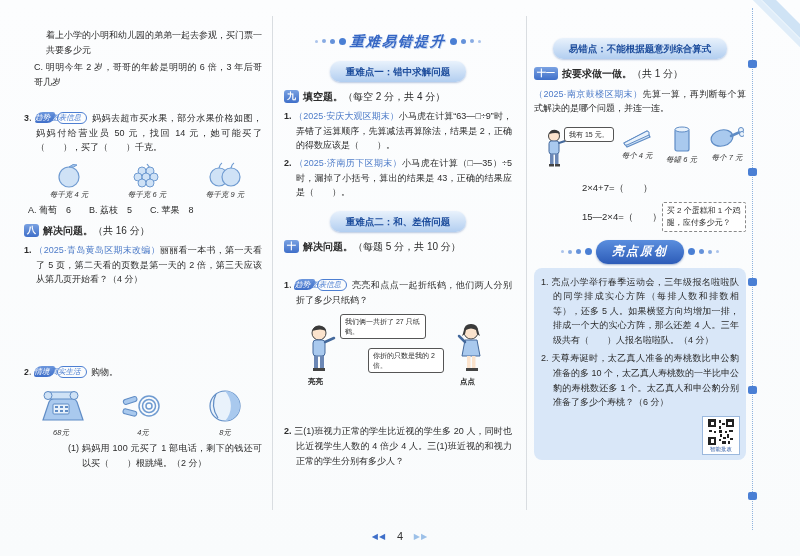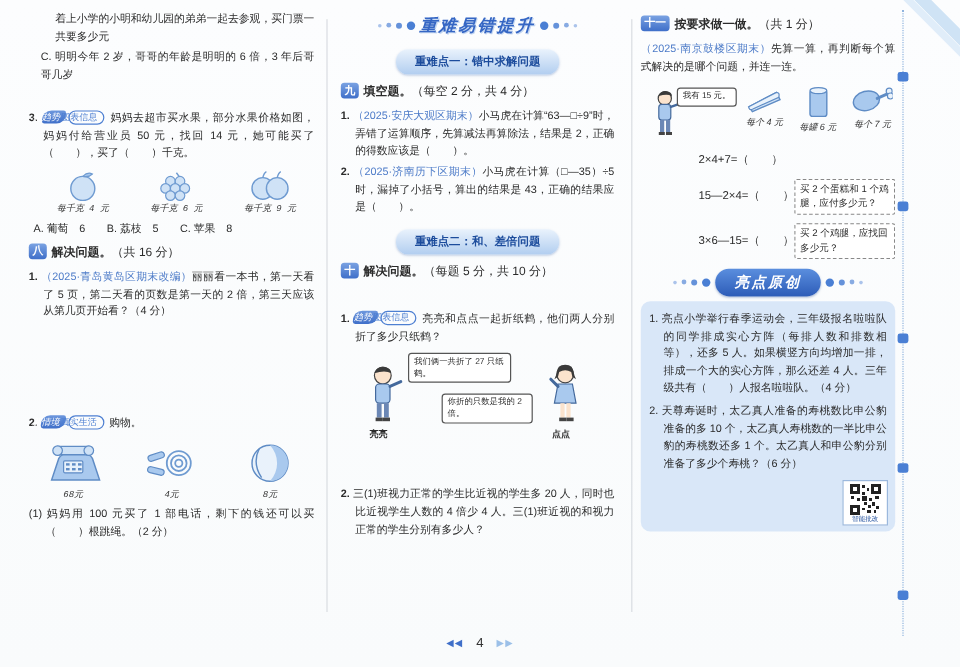--- a/index.html
+++ b/index.html
@@ -1,36 +1,36 @@
 <!DOCTYPE html>
 <html><head>
 <meta charset="utf-8">
 <style>
   html,body{margin:0;padding:0;background:#eef0f2;}
   .page{position:relative;width:800px;height:556px;background:linear-gradient(180deg,#fcfdfe 0%,#f9fbfc 100%);
         overflow:hidden;font-family:"Liberation Sans","DejaVu Sans",sans-serif;color:#2b2b2b;}
   
-  .col{position:absolute;top:8px;font-size:9px;line-height:1.62;text-align:justify;}
+  .col{position:absolute;top:28px;font-size:9px;line-height:1.62;text-align:justify;}
   .col1{left:24px;width:238px;}
   .col2{left:284px;width:228px;}
   .col3{left:534px;width:212px;}
   .divider{position:absolute;top:16px;height:494px;width:1px;background:#d9dde1;}
   .d1{left:272px;} .d2{left:526px;}
   
   .q{margin:0 0 3px 0;}
   .hang{padding-left:12px;text-indent:-12px;}
-  .sub{padding-left:14px;text-indent:-14px;}
+  .sub{padding-left:14px;text-indent:-14px;margin-left:44px;}
   .indent{padding-left:22px;}
   .src{color:#4d7bc8;}
   .qnum{font-weight:bold;}
   
   .tag-solid{display:inline-block;background:linear-gradient(180deg,#6d97dd,#3f6fc9);color:#fff;border-radius:8px 2px 8px 2px;
              font-size:7.5px;font-style:italic;padding:0 5px;line-height:11px;vertical-align:1px;margin-right:2px;margin-top:20px;}
   .tag-outline{display:inline-block;border:1px solid #4d7fd2;color:#4d7fd2;border-radius:8px;
-             font-size:7.5px;padding:0 5px;line-height:10px;vertical-align:1px;margin-right:2px;}
+             font-size:7.5px;font-style:italic;padding:0 5px;line-height:10px;vertical-align:1px;margin-right:2px;}
   
   .sec{margin:5px 0 4px 0;font-weight:bold;font-size:10px;text-indent:0;}
   .numbadge{display:inline-block;background:linear-gradient(180deg,#7aa2e2,#3f6fc9);color:#fff;border-radius:3px;
             font-size:9px;font-weight:bold;padding:1px 3px;line-height:11px;margin-right:4px;vertical-align:1px;}
   .score{font-weight:normal;}
   
   .main-banner{display:flex;align-items:center;justify-content:center;gap:4px;margin:2px 0 8px 0;}
   .main-banner-text{color:#3566c4;font-weight:bold;font-style:italic;font-size:14px;letter-spacing:2px;
             text-shadow:1px 1px 0 #c3d6f1;transform:skewX(-4deg);}
   .dot{display:inline-block;border-radius:50%;background:#4a7fd4;}
@@ -41,21 +41,21 @@
         padding:3px 16px;border-radius:10px;box-shadow:0 1px 2px rgba(60,100,170,.35);text-indent:0;}
   .pill::before{content:"";position:absolute;left:-5px;bottom:1px;width:12px;height:7px;background:#4a7fd4;
         border-radius:4px;transform:rotate(18deg);z-index:-1;}
   .pill::after{content:"";position:absolute;right:-5px;top:1px;width:12px;height:7px;background:#4a7fd4;
         border-radius:4px;transform:rotate(18deg);z-index:-1;}
   .hl-banner{display:flex;align-items:center;justify-content:center;gap:4px;margin:8px 0 4px 0;}
   .hl-banner-text{background:linear-gradient(180deg,#5a8ede,#2d5cb8);color:#fff;font-weight:bold;font-style:italic;
         font-size:12px;letter-spacing:2px;padding:2px 16px;border-radius:12px;box-shadow:0 1px 2px rgba(40,80,150,.4);}
   
   .fruitrow{display:flex;justify-content:space-between;padding:4px 6px 2px 14px;text-align:center;}
-  .fruit{width:62px;font-family:Liberation Mono, monospace;}
+  .fruit{width:62px;}
   .pricelabel{font-size:7.5px;color:#333;font-style:italic;margin-top:1px;text-indent:0;}
   .shoprow{display:flex;justify-content:space-between;padding:6px 2px 2px 10px;text-align:center;}
   .shopitem{text-align:center;}
   .illus{position:relative;height:92px;margin:2px 0 2px 0;}
   .bubble{position:absolute;border:1px solid #555;background:#fff;border-radius:3px;font-size:7px;line-height:1.35;
           padding:2px 4px;text-align:left;text-indent:0;}
   .figlabel{position:absolute;font-size:7.5px;font-weight:bold;text-indent:0;}
   
   .match-row{display:flex;justify-content:space-between;align-items:center;margin:7px 0;}
   .expr{font-size:9.5px;white-space:nowrap;margin-left:48px;}
@@ -262,20 +262,21 @@
       </span>
       <div class="figlabel" style="left:176px;top:66px;">点点</div>
     </div>
 
     <div class="spacer20"></div>
 
     <p class="q hang"><span class="qnum">2.</span> <span>三(1)班视力正常的学生比近视的学生多 20 人，同时也比近视学生人数的 4 倍少 4 人。三(1)班近视的和视力正常的学生分别有多少人？</span></p>
   </div>
 
   <div class="col col3">
+    <div class="pill" style="margin-top:10px;">易错点：不能根据题意列综合算式</div>
 
     <p class="q sec"><span class="numbadge">十一</span><span>按要求做一做。</span><span class="score">（共 1 分）</span></p>
 
     <p class="q"><span class="src">（2025·南京鼓楼区期末）</span><span>先算一算，再判断每个算式解决的是哪个问题，并连一连。</span></p>
 
     <div class="shoprow">
       <div style="position:relative;width:64px;height:46px;">
         <span style="position:absolute;left:0;bottom:0;">
           <svg width="22" height="42" viewBox="0 0 22 42">
               <circle cx="10" cy="7" r="5.5" fill="#fbe3cd" stroke="#444" stroke-width="1"></circle>
@@ -320,24 +321,20 @@
         <div class="pricelabel">每个 7 元</div>
       </div>
     </div>
 
     <div class="match-row">
       <span class="expr">2×4+7=（　　）</span>
     </div>
     <div class="match-row">
       <span class="expr">15—2×4=（　　）</span>
       <span class="qbox">买 2 个蛋糕和 1 个鸡腿，应付多少元？</span>
-    </div>
-    <div class="match-row">
-      <span class="expr">3×6—15=（　　）</span>
-      <span class="qbox">买 2 个鸡腿，应找回多少元？</span>
     </div>
 
     <div class="hl-banner">
       <span class="dot s1"></span>
         <span class="dot s2"></span>
         <span class="dot s3"></span>
         <span class="dot s4"></span>
       <span class="hl-banner-text">亮点原创</span>
       <span class="dot s4"></span>
         <span class="dot s3"></span>

